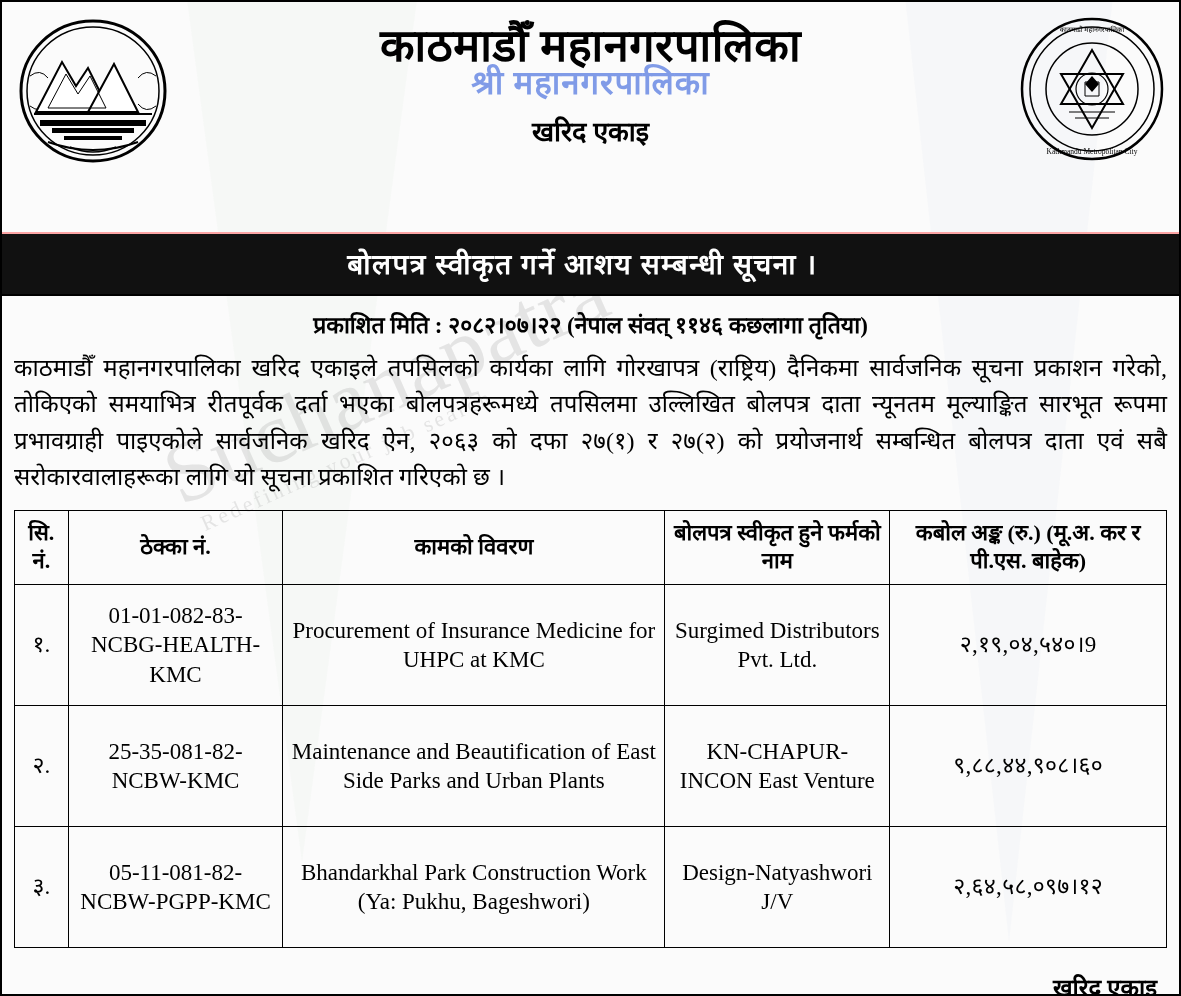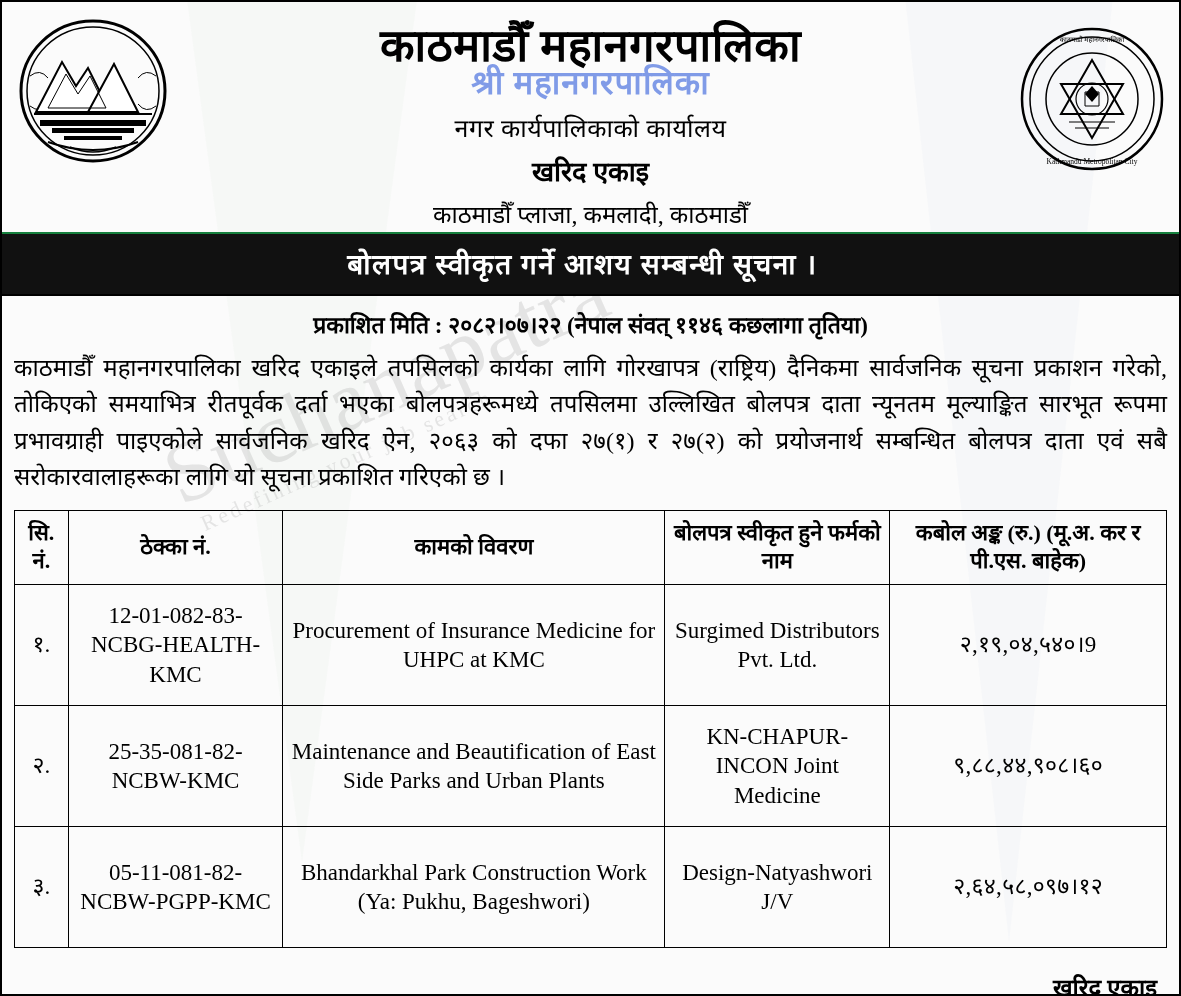--- a/index.html
+++ b/index.html
@@ -65,35 +65,35 @@
     margin-top: -8px;
     margin-left: 12px;
   }
 
   .content { position: relative; z-index: 2; }
 
   
   .header {
     position: relative;
     height: 232px;
-    border-bottom: 2px solid #15803d;
+    border-bottom: 2px solid #fca5a5;
     padding: 6px 0 0 0;
     box-sizing: border-box;
   }
   .emblem-left {
     position: absolute;
     left: 16px;
     top: 14px;
     width: 150px;
     height: 150px;
   }
   .emblem-right {
     position: absolute;
     right: 14px;
-    top: 24px;
+    top: 14px;
     width: 146px;
     height: 146px;
   }
   .header-titles {
     text-align: center;
     padding: 0 180px;
   }
   .org-name {
     font-family: "Liberation Serif", serif;
     font-size: 45px;
@@ -228,23 +228,21 @@
           <path d="M34 112 h82 v5 H34 z" fill="#000"></path>
           <path d="M46 120 h58 v4 H46 z" fill="#000"></path>
           <path d="M30 126 q45 16 90 0" fill="none" stroke="#000" stroke-width="2"></path>
           <path d="M52 131 q23 10 46 0" fill="none" stroke="#000" stroke-width="1.5"></path>
         </svg>
       </div>
 
       <div class="header-titles">
         <div class="org-name">काठमाडौँ महानगरपालिका</div>
         <div class="org-name-shadow">श्री महानगरपालिका</div>
-        <div class="org-sub1">नगर कार्यपालिकाको कार्यालय</div>
         <div class="org-sub2">खरिद एकाइ</div>
-        <div class="org-sub3">काठमाडौँ प्लाजा, कमलादी, काठमाडौँ</div>
       </div>
 
       <div class="emblem-right">
         <svg viewBox="0 0 146 146" width="146" height="146" aria-hidden="true">
           <circle cx="73" cy="73" r="70" fill="none" stroke="#000" stroke-width="2.5"></circle>
           <circle cx="73" cy="73" r="62" fill="none" stroke="#000" stroke-width="1.5"></circle>
           <circle cx="73" cy="73" r="46" fill="none" stroke="#000" stroke-width="1.5"></circle>
 
           <path d="M73 34 L104 88 L42 88 Z" fill="none" stroke="#000" stroke-width="2"></path>
           <path d="M73 112 L42 58 L104 58 Z" fill="none" stroke="#000" stroke-width="2"></path>
@@ -278,30 +276,30 @@
           <th>सि. नं.</th>
           <th>ठेक्का नं.</th>
           <th>कामको विवरण</th>
           <th>बोलपत्र स्वीकृत हुने फर्मको नाम</th>
           <th>कबोल अङ्क (रु.) (मू.अ. कर र पी.एस. बाहेक)</th>
         </tr>
       </thead>
       <tbody>
         <tr>
           <td class="cell-sn">१.</td>
-          <td>12-01-082-83- NCBG-HEALTH-KMC</td>
+          <td>01-01-082-83- NCBG-HEALTH-KMC</td>
           <td>Procurement of Insurance Medicine for UHPC at KMC</td>
           <td>Surgimed Distributors Pvt. Ltd.</td>
           <td class="cell-amt">२,१९,०४,५४०।9</td>
         </tr>
         <tr>
           <td class="cell-sn">२.</td>
           <td>25-35-081-82-NCBW-KMC</td>
           <td>Maintenance and Beautification of East Side Parks and Urban Plants</td>
-          <td>KN-CHAPUR-INCON Joint Medicine</td>
+          <td>KN-CHAPUR-INCON East Venture</td>
           <td class="cell-amt">९,८८,४४,९०८।६०</td>
         </tr>
         <tr>
           <td class="cell-sn">३.</td>
           <td>05-11-081-82-NCBW-PGPP-KMC</td>
           <td>Bhandarkhal Park Construction Work (Ya: Pukhu, Bageshwori)</td>
           <td>Design-Natyashwori J/V</td>
           <td class="cell-amt">२,६४,५८,०९७।१२</td>
         </tr>
       </tbody>

